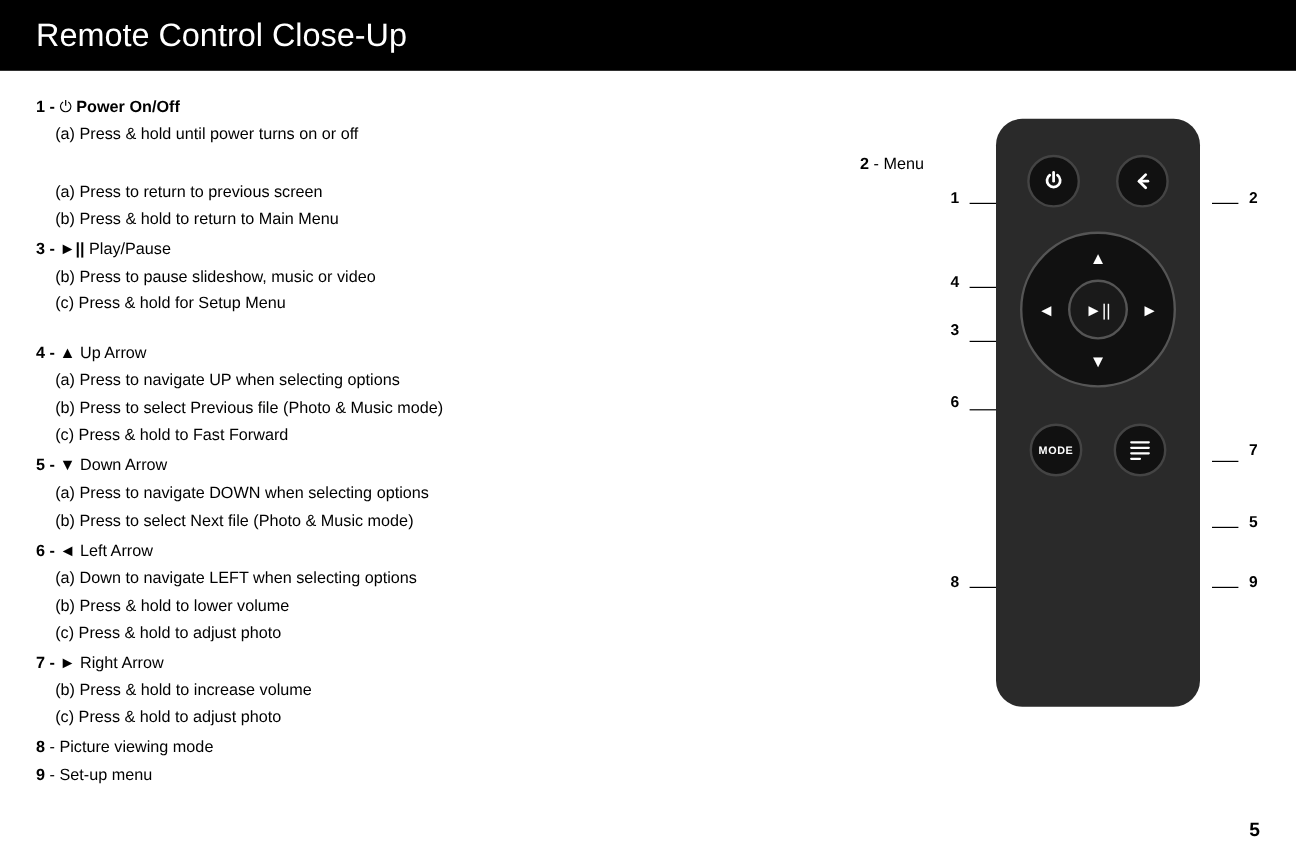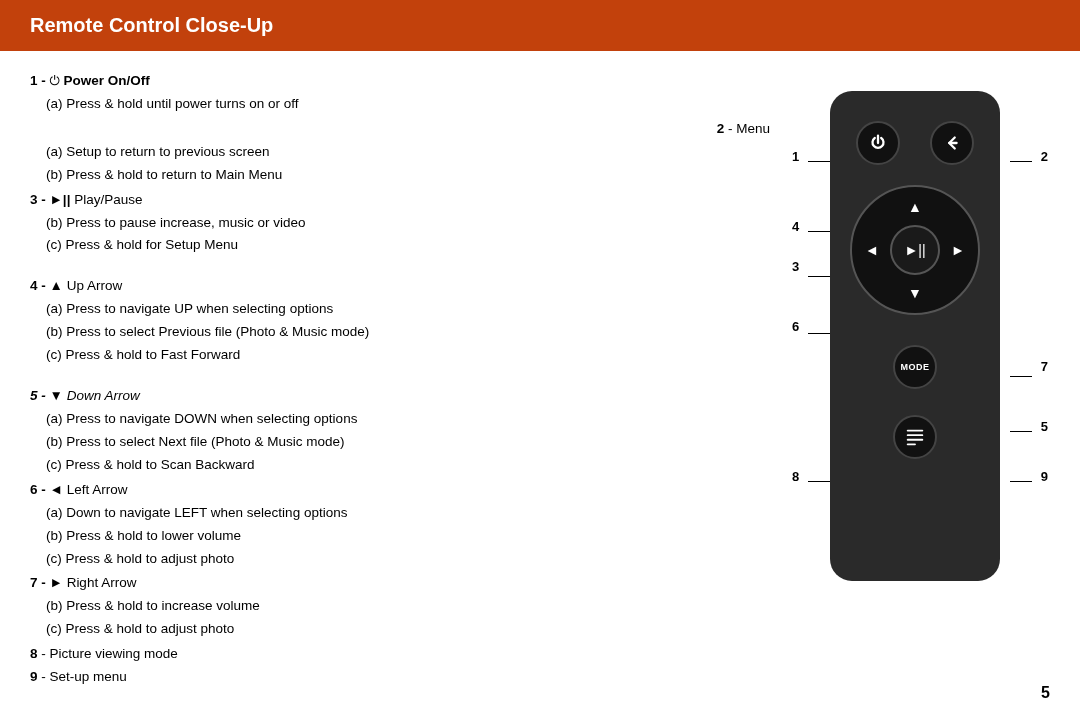--- a/index.html
+++ b/index.html
@@ -7,25 +7,25 @@
       width: 1080px;
       height: 720px;
       background: #fff;
       font-family: Arial, sans-serif;
       font-size: 14px;
       color: #000;
       overflow: hidden;
     }
 
     .header {
-      background: #c2410c;
+      background: #000000;
       color: #fff;
       padding: 14px 30px;
-      font-size: 20px;
-      font-weight: bold;
+      font-size: 27px;
+      font-weight: normal;
     }
 
     .content {
       display: flex;
       flex-direction: row;
       padding: 20px 30px;
       gap: 20px;
     }
 
     .text-section {
@@ -179,21 +179,21 @@
 
     .dpad-right {
       right: 8px;
       top: 50%;
       transform: translateY(-50%);
     }
 
     
     .bottom-buttons {
       display: flex;
-      flex-direction: column;
+      flex-direction: row;
       gap: 26px;
       margin-top: 10px;
     }
 
     .mode-btn {
       width: 44px;
       height: 44px;
       border-radius: 50%;
       background: #111;
       border: 2px solid #444;
@@ -243,42 +243,41 @@
     <p>
       <span class="bold">1 - </span>
       <span style="font-size:13px;">⏻</span>
       <span class="bold"> Power On/Off</span>
     </p>
     <p class="indent">(a) Press &amp; hold until power turns on or off</p>
 
     <p style="margin-top:4px;text-align:right;">
       <span class="bold">2</span> - Menu
     </p>
-    <p class="indent">(a) Setup to return to previous screen</p>
+    <p class="indent">(a) Press to return to previous screen</p>
     <p class="indent">(b) Press &amp; hold to return to Main Menu</p>
 
     <p style="margin-top:4px;">
       <span class="bold">3 - ►||</span> Play/Pause
     </p>
-    <p class="indent">(b) Press to pause increase, music or video</p>
+    <p class="indent">(b) Press to pause slideshow, music or video</p>
     <p class="indent">(c) Press &amp; hold for Setup Menu</p>
 
     <p style="margin-top:20px;">
       <span class="bold">4 - ▲</span> Up Arrow
     </p>
     <p class="indent">(a) Press to navigate UP when selecting options</p>
     <p class="indent">(b) Press to select Previous file (Photo &amp; Music mode)</p>
     <p class="indent">(c) Press &amp; hold to Fast Forward</p>
 
-    <p style="margin-top:20px;font-style:italic;">
+    <p style="margin-top:4px;">
       <span class="bold">5 - ▼</span> Down Arrow
     </p>
     <p class="indent">(a) Press to navigate DOWN when selecting options</p>
     <p class="indent">(b) Press to select Next file (Photo &amp; Music mode)</p>
-    <p class="indent">(c) Press &amp; hold to Scan Backward</p>
 
     <p style="margin-top:4px;">
       <span class="bold">6 - ◄</span> Left Arrow
     </p>
     <p class="indent">(a) Down to navigate LEFT when selecting options</p>
     <p class="indent">(b) Press &amp; hold to lower volume</p>
     <p class="indent">(c) Press &amp; hold to adjust photo</p>
 
     <p style="margin-top:4px;">
       <span class="bold">7 - ►</span> Right Arrow

